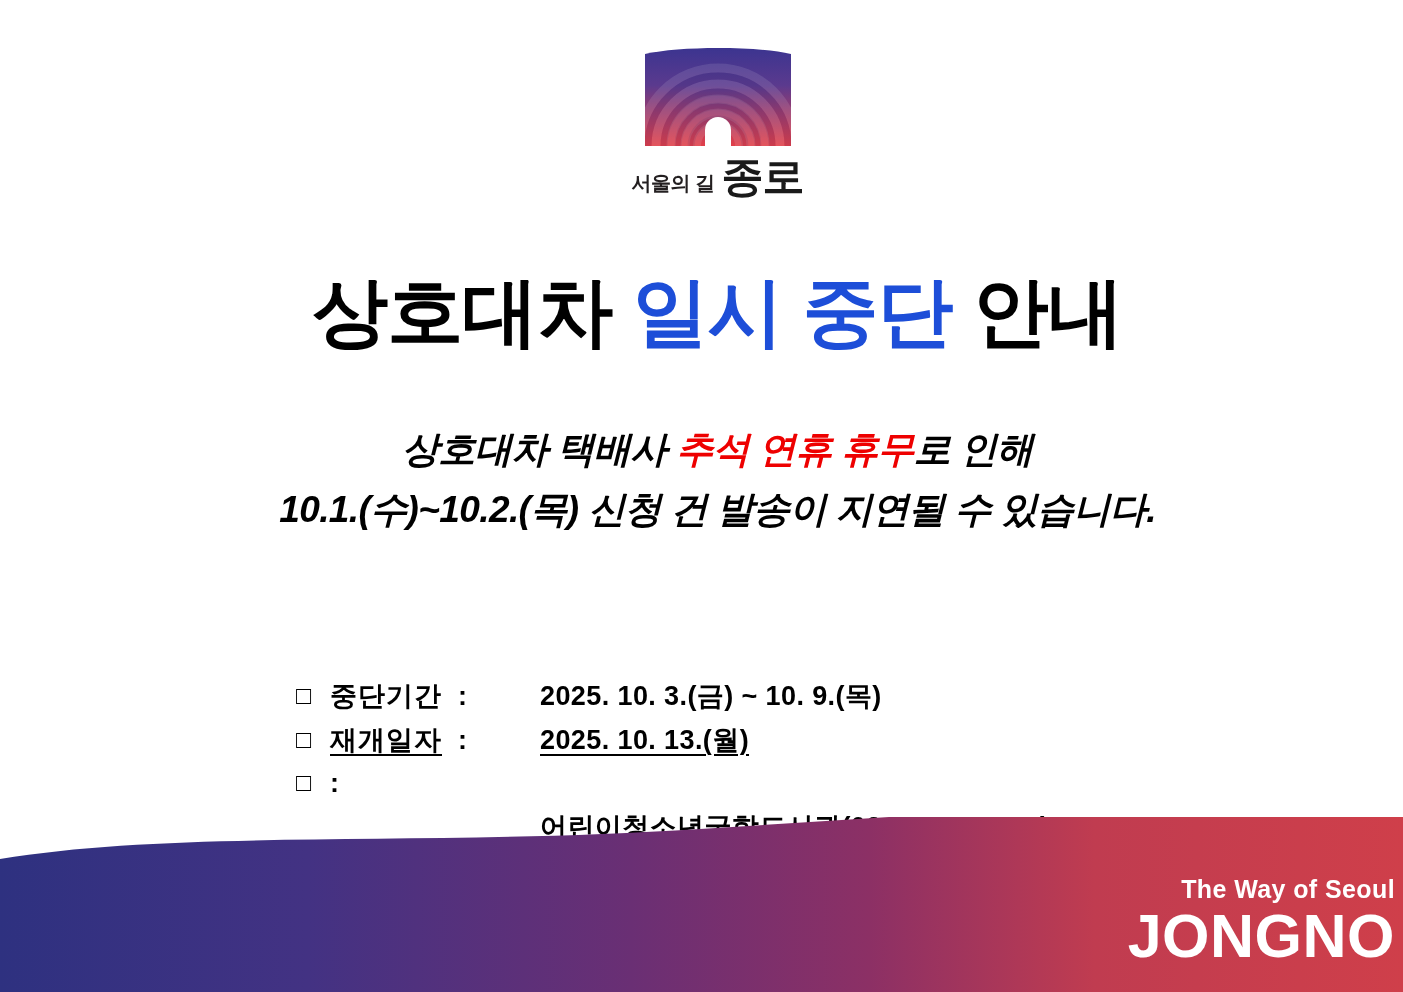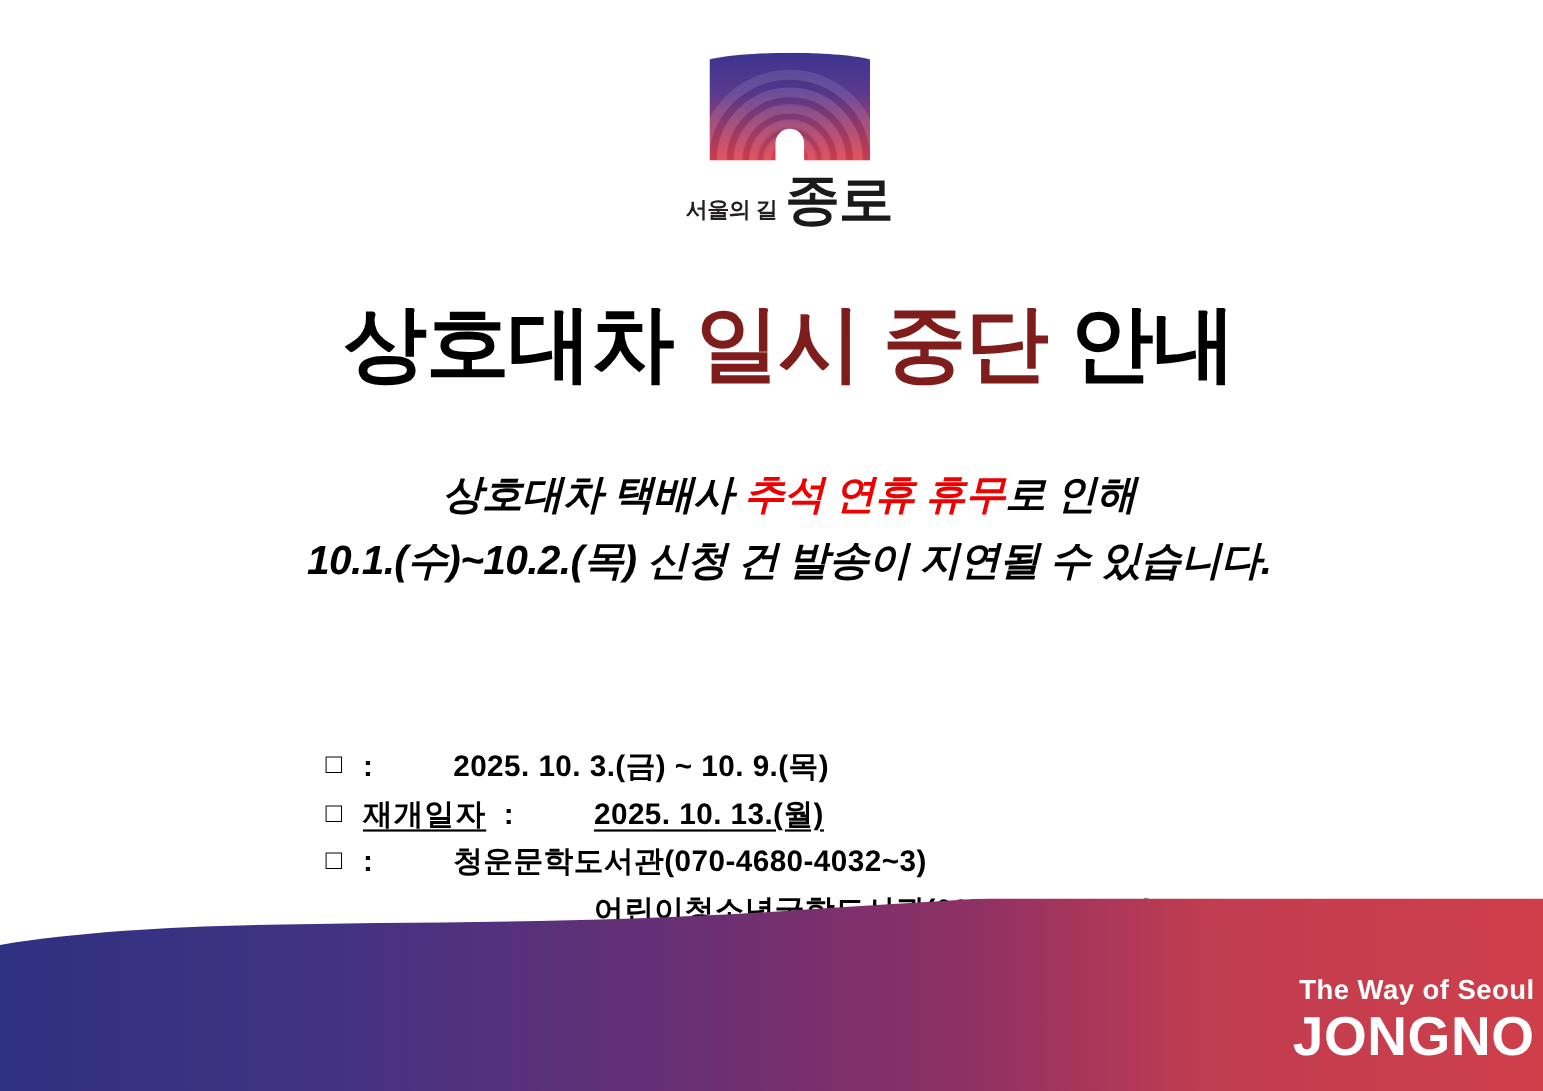--- a/index.html
+++ b/index.html
@@ -43,40 +43,40 @@
     line-height: 1;
   }
   .logo-sub {
     font-size: 20px;
     font-weight: 700;
     color: #231f20;
     letter-spacing: -0.5px;
     padding-bottom: 5px;
   }
   .logo-main {
-    font-size: 50px;
+    font-size: 42px;
     font-weight: 900;
     color: #1a1a1a;
     letter-spacing: -1px;
   }
 
   
   .title {
     position: absolute;
     top: 262px;
     left: 0;
     width: 100%;
     text-align: center;
     font-size: 76px;
     font-weight: 900;
     letter-spacing: -1px;
     color: #000000;
     white-space: nowrap;
   }
-  .title .accent { color: #7f1d1d; }
+  .title .accent { color: #1d4ed8; }
 
   
   .body-lines {
     position: absolute;
     top: 420px;
     left: 0;
     width: 100%;
     text-align: center;
     font-style: italic;
   }
@@ -162,21 +162,21 @@
     text-align: right;
     color: #ffffff;
     line-height: 1.05;
   }
   .brand-tag {
     font-size: 25px;
     font-weight: 600;
     letter-spacing: 0.4px;
   }
   .brand-name {
-    font-size: 50px;
+    font-size: 61px;
     font-weight: 900;
     letter-spacing: 0.5px;
     margin-top: 2px;
   }
 </style>
 </head>
 <body>
 
 <div id="poster">
 
@@ -230,35 +230,35 @@
     <div class="body-line">
       <span>상호대차 택배사 </span><span class="red">추석 연휴 휴무</span><span>로 인해</span>
     </div>
     <div class="body-line">10.1.(수)~10.2.(목) 신청 건 발송이 지연될 수 있습니다.</div>
   </div>
 
   <div class="details">
 
     <div class="detail-row">
       <span class="bullet-box">□</span>
+      <span class="detail-label">중단기간</span>
       <span class="detail-colon">:</span>
       <span class="detail-value">2025. 10. 3.(금) ~ 10. 9.(목)</span>
     </div>
 
     <div class="detail-row">
       <span class="bullet-box">□</span>
       <span class="detail-label ul">재개일자</span>
       <span class="detail-colon">:</span>
       <span class="detail-value ul">2025. 10. 13.(월)</span>
     </div>
 
     <div class="detail-row">
       <span class="bullet-box">□</span>
       <span class="detail-colon">:</span>
-      <span class="detail-value">청운문학도서관(070-4680-4032~3)</span>
     </div>
 
     <div class="detail-sub">
       <span class="spacer"></span>
       <span class="detail-value">어린이청소년국학도서관(02-747-8335~6)</span>
     </div>
 
     <div class="detail-sub">
       <span class="spacer"></span>
       <span class="detail-value">아름꿈도서관(02-2237-6644~5)</span>

